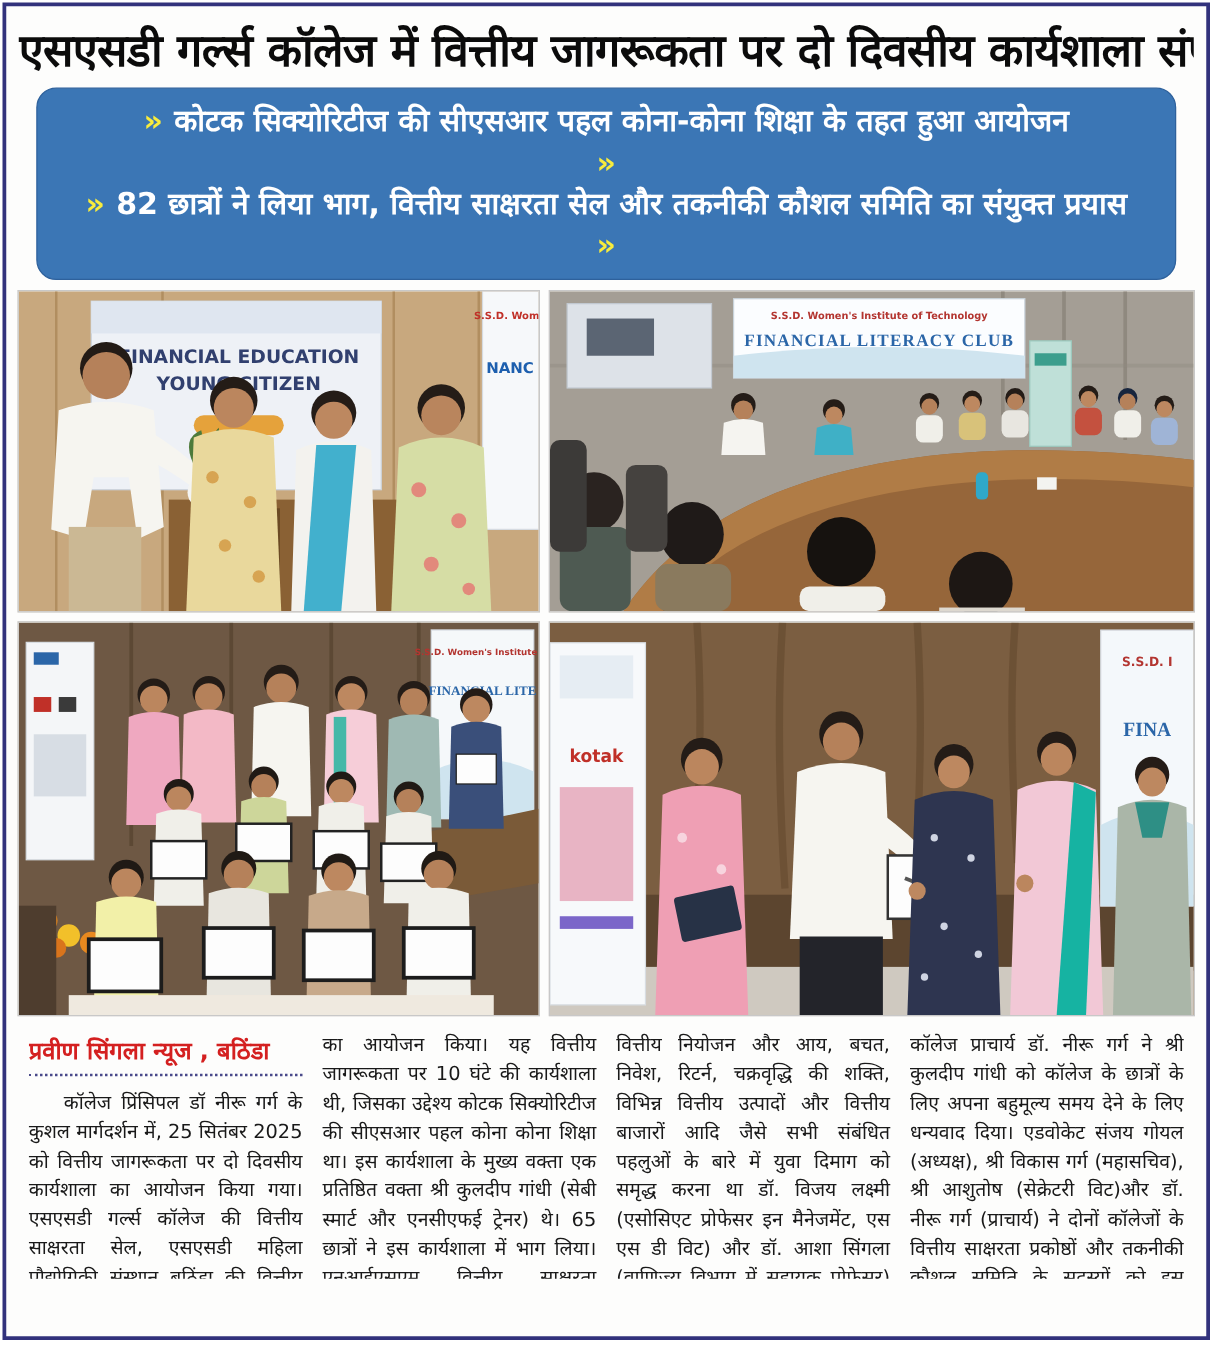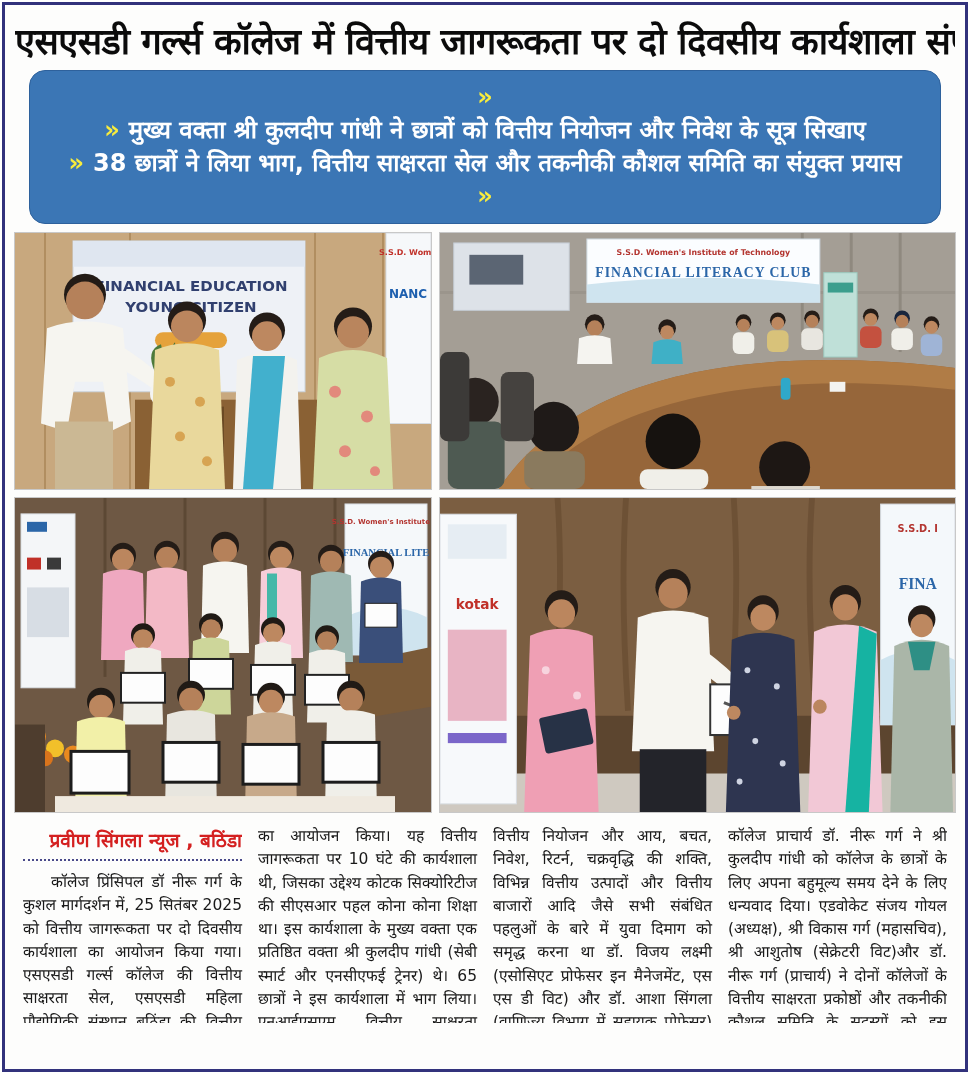--- a/index.html
+++ b/index.html
@@ -36,45 +36,45 @@
   
   .article {
     display: grid; grid-template-columns: repeat(4, 1fr); column-gap: 16px;
     margin: 12px 18px 0; height: 198px; overflow: hidden;
   }
   .article p {
     font-size: 15.5px; line-height: 1.5; text-align: justify; color: #191919;
   }
   .col1 p { text-indent: 28px; }
   .byline {
-    color: #d42020; font-weight: 800; text-align: right; font-size: 19px;
+    color: #d42020; font-weight: 800; text-align: left; font-size: 19px;
     padding: 2px 0 6px; border-bottom: 2px dotted #4a4a8a; margin-bottom: 10px;
     white-space: nowrap; overflow: hidden;
   }
   text { font-family: "DejaVu Sans", sans-serif; }
   .serif-txt { font-family: "Liberation Serif", serif; }
 </style>
 </head>
 <body>
 
 <div class="clipping">
 
   <div class="headline">एसएसडी गर्ल्स कॉलेज में वित्तीय जागरूकता पर दो दिवसीय कार्यशाला संपन्न</div>
 
   <div class="banner">
     <div class="hl-line">
       <span class="chev">»</span>
+      <span>कोटक सिक्योरिटीज की सीएसआर पहल कोना-कोना शिक्षा के तहत हुआ आयोजन</span>
     </div>
     <div class="hl-line">
       <span class="chev">»</span>
-      <span>मुख्य वक्ता श्री कुलदीप गांधी ने छात्रों को वित्तीय नियोजन और निवेश के सूत्र सिखाए</span>
     </div>
     <div class="hl-line">
       <span class="chev">»</span>
-      <span>38 छात्रों ने लिया भाग, वित्तीय साक्षरता सेल और तकनीकी कौशल समिति का संयुक्त प्रयास</span>
+      <span>82 छात्रों ने लिया भाग, वित्तीय साक्षरता सेल और तकनीकी कौशल समिति का संयुक्त प्रयास</span>
     </div>
     <div class="hl-line">
       <span class="chev">»</span>
     </div>
   </div>
 
   <div class="photo-grid">
 
     <div class="photo">
       <svg viewBox="0 0 416 258" preserveAspectRatio="none">

